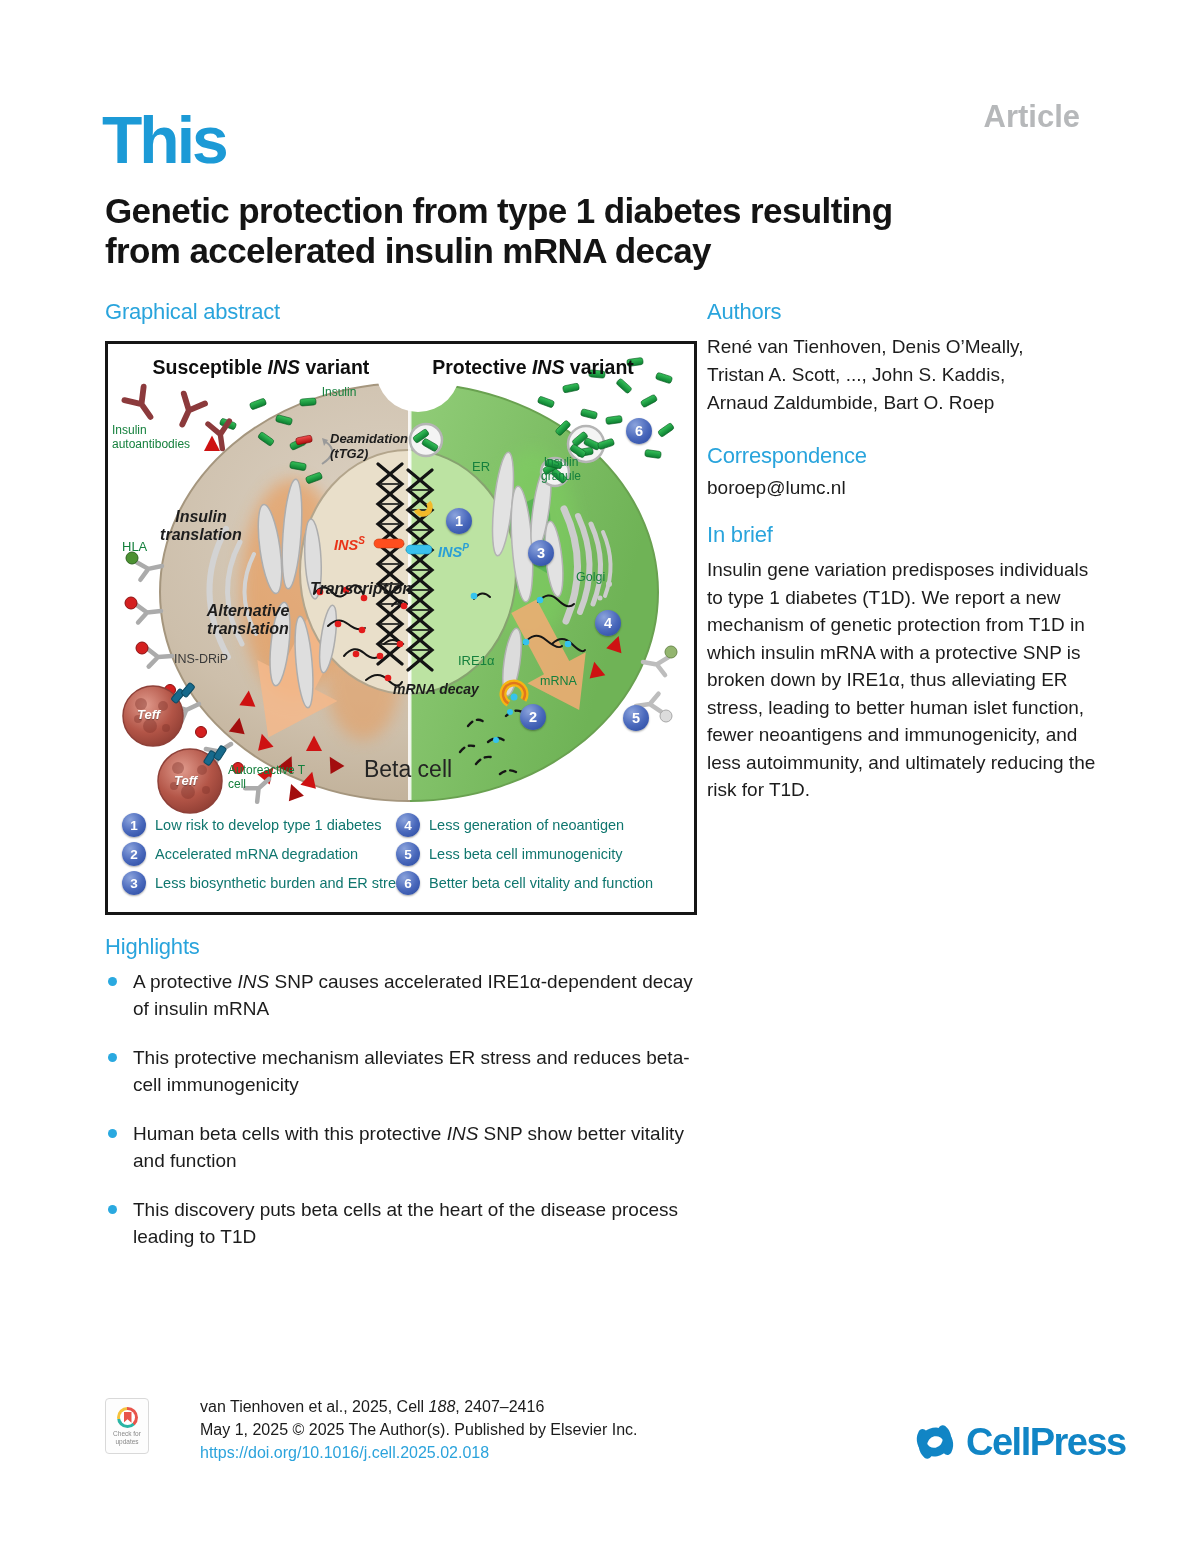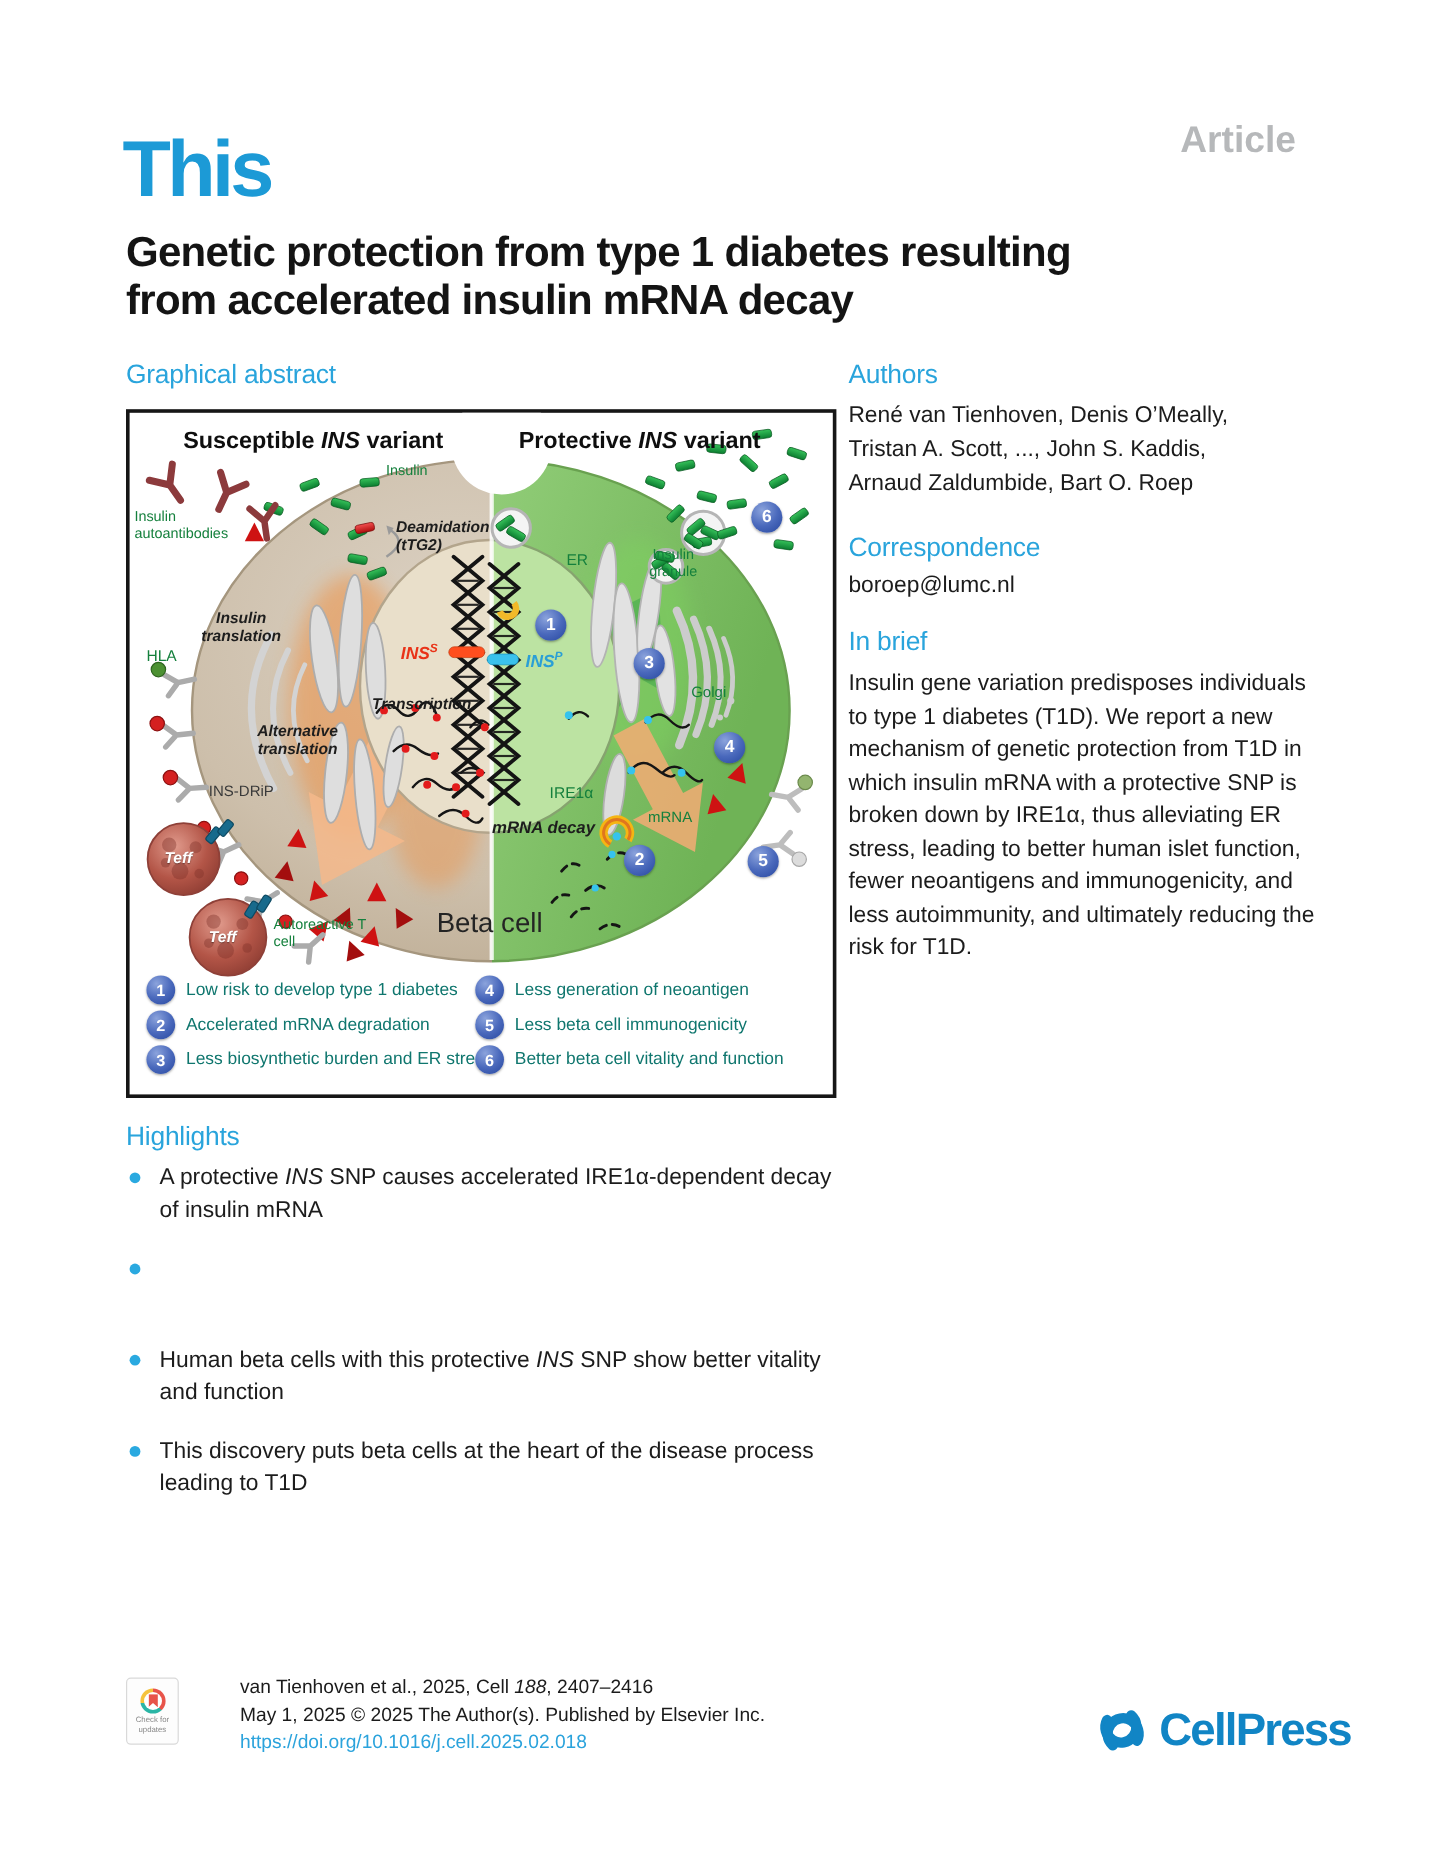--- a/index.html
+++ b/index.html
@@ -26,21 +26,21 @@
   .inbrief-text{left:707px;top:556px;width:398px;font-size:19px;line-height:27.5px;color:#1c1c1c;}
 
   
   .hl-item{left:105px;width:590px;font-size:19px;line-height:27px;color:#1c1c1c;padding-left:28px;box-sizing:border-box;}
   .bullet{position:absolute;left:3px;top:9px;width:9px;height:9px;border-radius:50%;background:#2AA9E0;}
 
   
   .ga-box{left:105px;top:341px;width:592px;height:574px;border:3px solid #161616;box-sizing:border-box;background:#fff;}
   .ga-box svg.fig{position:absolute;left:0;top:0;}
   .fig-label{position:absolute;font-size:12.5px;color:#15803d;line-height:1.14;}
-  .fl-itbold{font-weight:bold;font-style:italic;font-size:13px;color:#1d1d1d;}
+  .fl-itbold{font-weight:bold;font-style:italic;font-size:16px;color:#1d1d1d;}
   .panel-title{position:absolute;font-size:19.5px;font-weight:bold;color:#0e0e0e;text-align:center;}
   .ctr{text-align:center;}
   .ins-s{color:#E93318;font-weight:bold;font-style:italic;font-size:14.5px;}
   .ins-p{color:#2A9FD6;font-weight:bold;font-style:italic;font-size:14.5px;}
   .ins-s sup,.ins-p sup{font-size:10px;}
   .teff-label{color:#fff;font-weight:bold;font-style:italic;font-size:13px;text-shadow:0 1px 1px rgba(0,0,0,.4);}
   .beta-cell{font-size:23px;color:#242424;}
 
   .num-badge{position:absolute;width:26px;height:26px;border-radius:50%;
      background:radial-gradient(circle at 35% 28%, #8BA3DC 0%, #4A69BC 52%, #26469E 100%);
@@ -387,21 +387,21 @@
     <span class="fig-label teff-label" style="left:66px;top:430px;">Teff</span>
     <span class="fig-label" style="left:120px;top:420px;width:86px;font-size:12px;">Autoreactive T cell</span>
     <span class="fig-label fl-itbold" style="left:202px;top:236px;">Transcription</span>
     <span class="fig-label ins-s" style="left:226px;top:191px;"><span>INS</span><sup>S</sup></span>
     <span class="fig-label ins-p" style="left:330px;top:198px;"><span>INS</span><sup>P</sup></span>
     <span class="fig-label" style="left:364px;top:116px;font-size:13px;">ER</span>
     <span class="fig-label ctr" style="left:416px;top:112px;width:74px;font-size:12px;">Insulin granule</span>
     <span class="fig-label" style="left:468px;top:226px;font-size:12.5px;">Golgi</span>
     <span class="fig-label" style="left:350px;top:310px;font-size:13px;">IRE1α</span>
     <span class="fig-label" style="left:432px;top:330px;font-size:12.5px;">mRNA</span>
-    <span class="fig-label fl-itbold" style="left:302px;top:338px;font-size:14px;">mRNA decay</span>
+    <span class="fig-label fl-itbold" style="left:285px;top:338px;font-size:14px;">mRNA decay</span>
     <span class="fig-label beta-cell ctr" style="left:240px;top:412px;width:120px;">Beta cell</span>
 
     <div class="num-badge" style="left:338px;top:164px;">
         <span>1</span>
       </div>
     <div class="num-badge" style="left:412px;top:360px;">
         <span>2</span>
       </div>
     <div class="num-badge" style="left:420px;top:196px;">
         <span>3</span>
@@ -472,20 +472,21 @@
   <div class="abs inbrief-text">Insulin gene variation predisposes individuals to type 1 diabetes (T1D). We report a new mechanism of genetic protection from T1D in which insulin mRNA with a protective SNP is broken down by IRE1α, thus alleviating ER stress, leading to better human islet function, fewer neoantigens and immunogenicity, and less autoimmunity, and ultimately reducing the risk for T1D.</div>
 
   <div class="abs sec-head" style="left:105px;top:934px;">Highlights</div>
 
   <div class="abs hl-item" style="top:968px;">
     <span class="bullet"></span>
     <span><span>A protective </span><span class="em">INS</span><span> SNP causes accelerated IRE1α-dependent decay of insulin mRNA</span></span>
   </div>
   <div class="abs hl-item" style="top:1044px;">
     <span class="bullet"></span>
+    <span><span>This protective mechanism alleviates ER stress and reduces beta-cell immunogenicity</span><span class="em"></span><span></span></span>
   </div>
   <div class="abs hl-item" style="top:1120px;">
     <span class="bullet"></span>
     <span><span>Human beta cells with this protective </span><span class="em">INS</span><span> SNP show better vitality and function</span></span>
   </div>
   <div class="abs hl-item" style="top:1196px;">
     <span class="bullet"></span>
     <span><span>This discovery puts beta cells at the heart of the disease process leading to T1D</span><span class="em"></span><span></span></span>
   </div>
 

